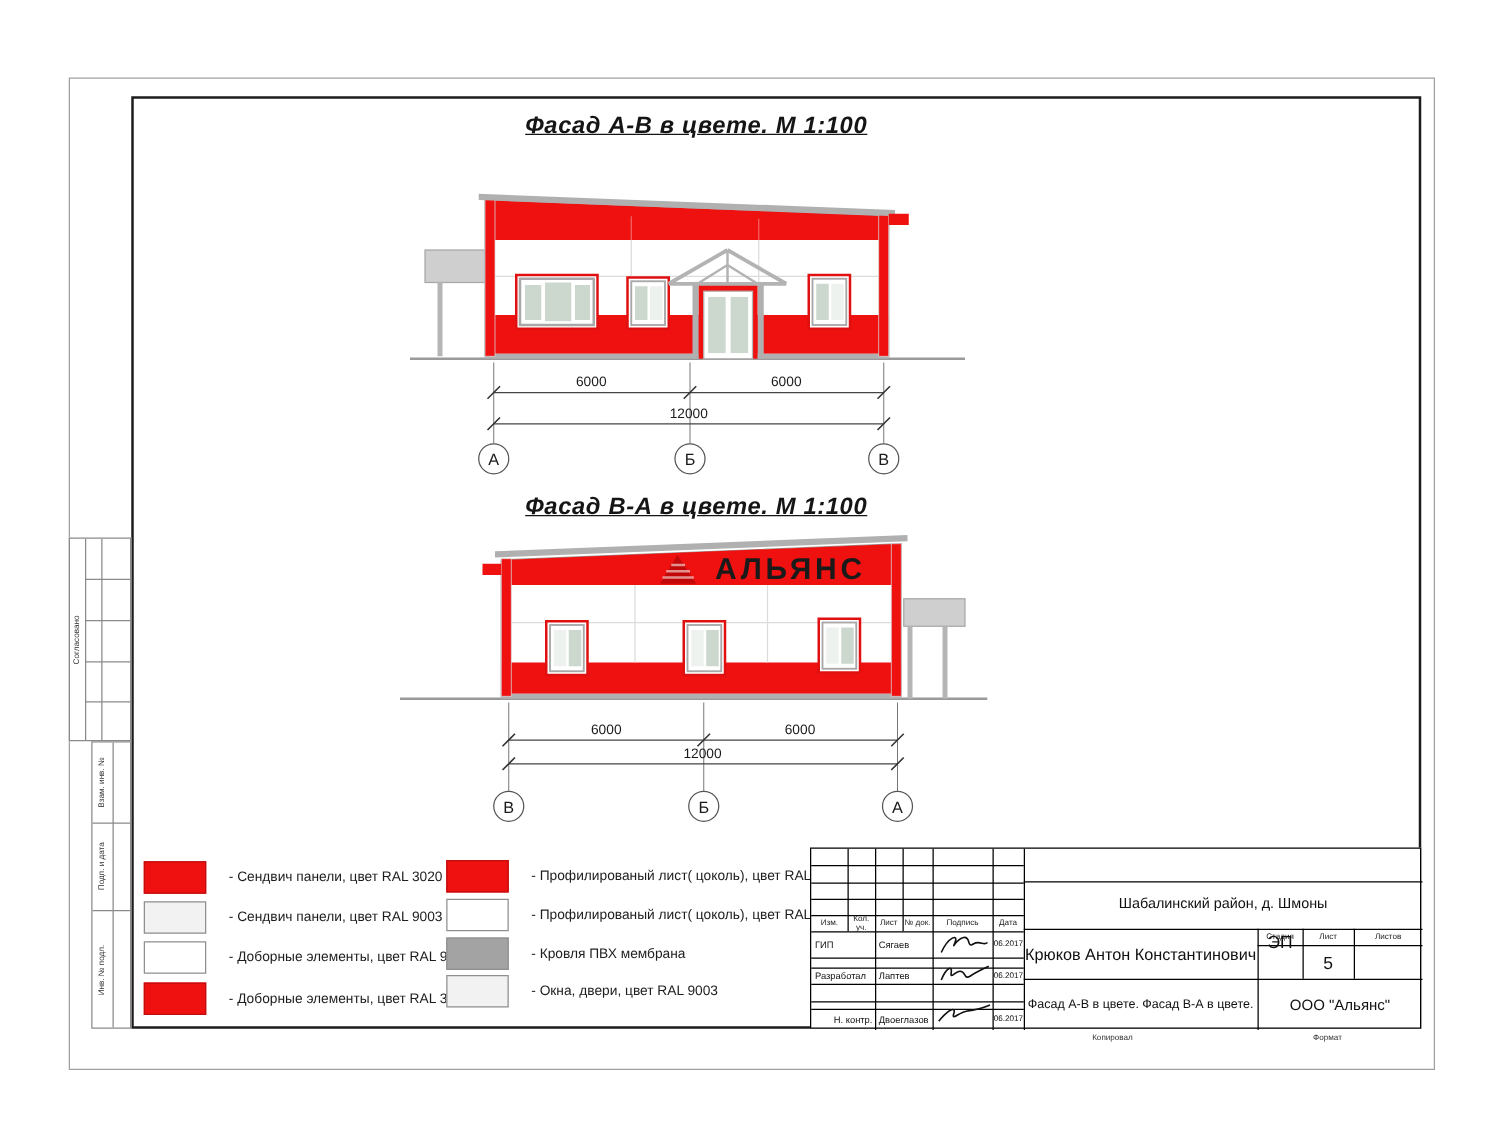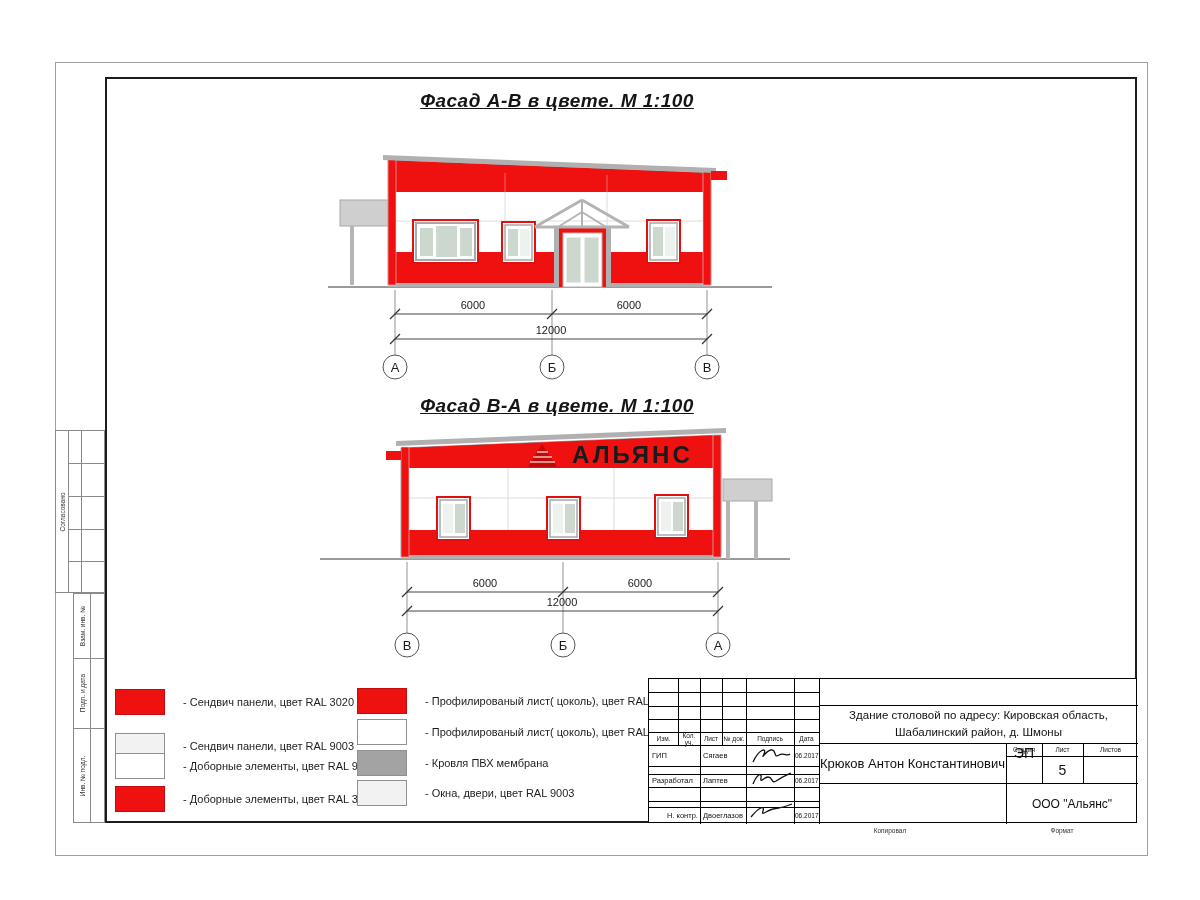--- a/index.html
+++ b/index.html
@@ -214,21 +214,21 @@
         <text x="398" y="225" text-anchor="middle" font-size="13">А</text>
       </g>
     </g>
   </svg>
 
   <div>
     <div class="legend-item" style="left:115px;top:688px;">
       <span class="sw sw-red"></span>
       <span class="lbl">- Сендвич панели, цвет RAL 3020</span>
     </div>
-    <div class="legend-item" style="left:115px;top:720px;margin-top:12px;">
+    <div class="legend-item" style="left:115px;top:720px;">
       <span class="sw sw-ltgray"></span>
       <span class="lbl">- Сендвич панели, цвет RAL 9003</span>
     </div>
     <div class="legend-item" style="left:115px;top:752px;">
       <span class="sw sw-white"></span>
       <span class="lbl">- Доборные элементы, цвет RAL 9003</span>
     </div>
     <div class="legend-item" style="left:115px;top:785px;">
       <span class="sw sw-red"></span>
       <span class="lbl">- Доборные элементы, цвет RAL 3020</span>
@@ -300,30 +300,30 @@
     </svg>
 
     <span class="tb-txt" style="left:18px;top:132px;font-size:7.5px;text-align:center;">Н. контр.</span>
     <span class="tb-txt" style="left:54px;top:132px;font-size:7.5px;">Двоеглазов</span>
     <span class="tb-txt" style="left:146px;top:133px;font-size:6.5px;">06.2017</span>
     <svg class="abs" style="left:98px;top:122px;" width="48" height="21" viewBox="0 0 48 21">
       <path d="M4 16 C12 6 18 4 16 10 C14 16 20 9 26 8 C33 7 38 6 45 3" fill="none" stroke="#111" stroke-width="1.3"></path>
     </svg>
 
     <div class="tb-cell" style="left:170px;top:26px;width:319px;height:38px;flex-direction:column;font-size:11.5px;line-height:1.5;">
-      <span>Здание столовой по адресу: Кировская область,</span>
       <span>Шабалинский район, д. Шмоны</span>
     </div>
     <div class="tb-cell" style="left:170px;top:64px;width:187px;height:40px;font-size:13px;">Крюков Антон Константинович</div>
     <div class="tb-cell small-lbl" style="left:357px;top:64px;width:36px;height:13px;">Стадия</div>
     <div class="tb-cell small-lbl" style="left:393px;top:64px;width:41px;height:13px;">Лист</div>
     <div class="tb-cell small-lbl" style="left:434px;top:64px;width:55px;height:13px;">Листов</div>
     <div class="tb-cell" style="left:357px;top:60px;width:36px;height:27px;font-size:14px;">ЭП</div>
     <div class="tb-cell" style="left:393px;top:77px;width:41px;height:27px;font-size:14px;">5</div>
     <div class="tb-cell" style="left:434px;top:77px;width:55px;height:27px;font-size:14px;"></div>
+    <div class="tb-cell" style="left:170px;top:104px;width:187px;height:41px;font-size:10px;">Фасад А-В в цвете. Фасад В-А в цвете.</div>
     <div class="tb-cell" style="left:357px;top:104px;width:132px;height:41px;font-size:12px;">ООО "Альянс"</div>
   </div>
 
   <div class="footer-lbl" style="left:855px;top:827px;width:70px;">Копировал</div>
   <div class="footer-lbl" style="left:1030px;top:827px;width:64px;">Формат</div>
 
   <div class="side-box" style="left:55px;top:430px;width:50px;height:163px;">
     <div class="vl" style="left:12px;top:0;height:161px;background:#8a8a8a;"></div>
     <div class="vl" style="left:25px;top:0;height:161px;background:#8a8a8a;"></div>
     <div class="hl" style="left:12px;top:32px;width:36px;background:#8a8a8a;"></div>

